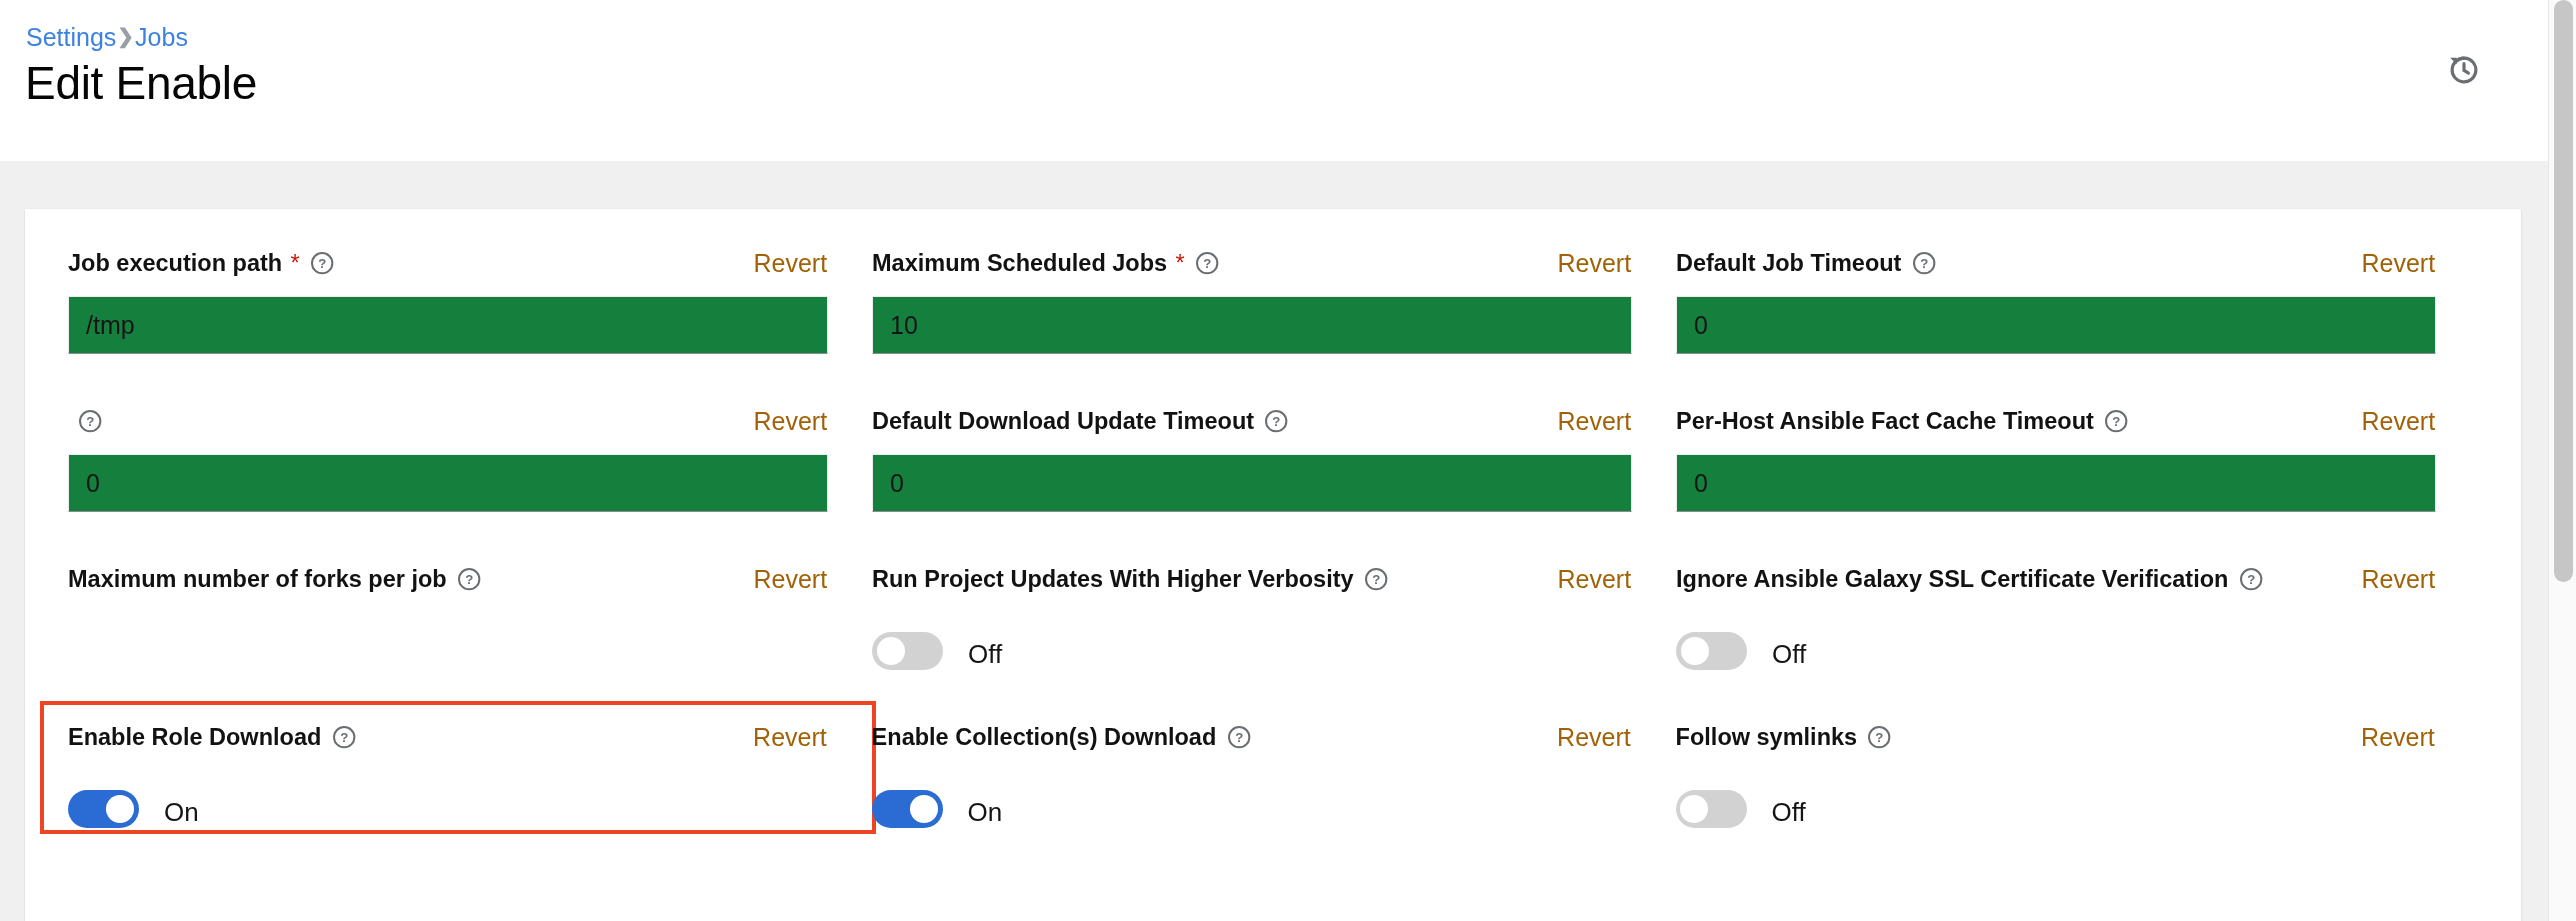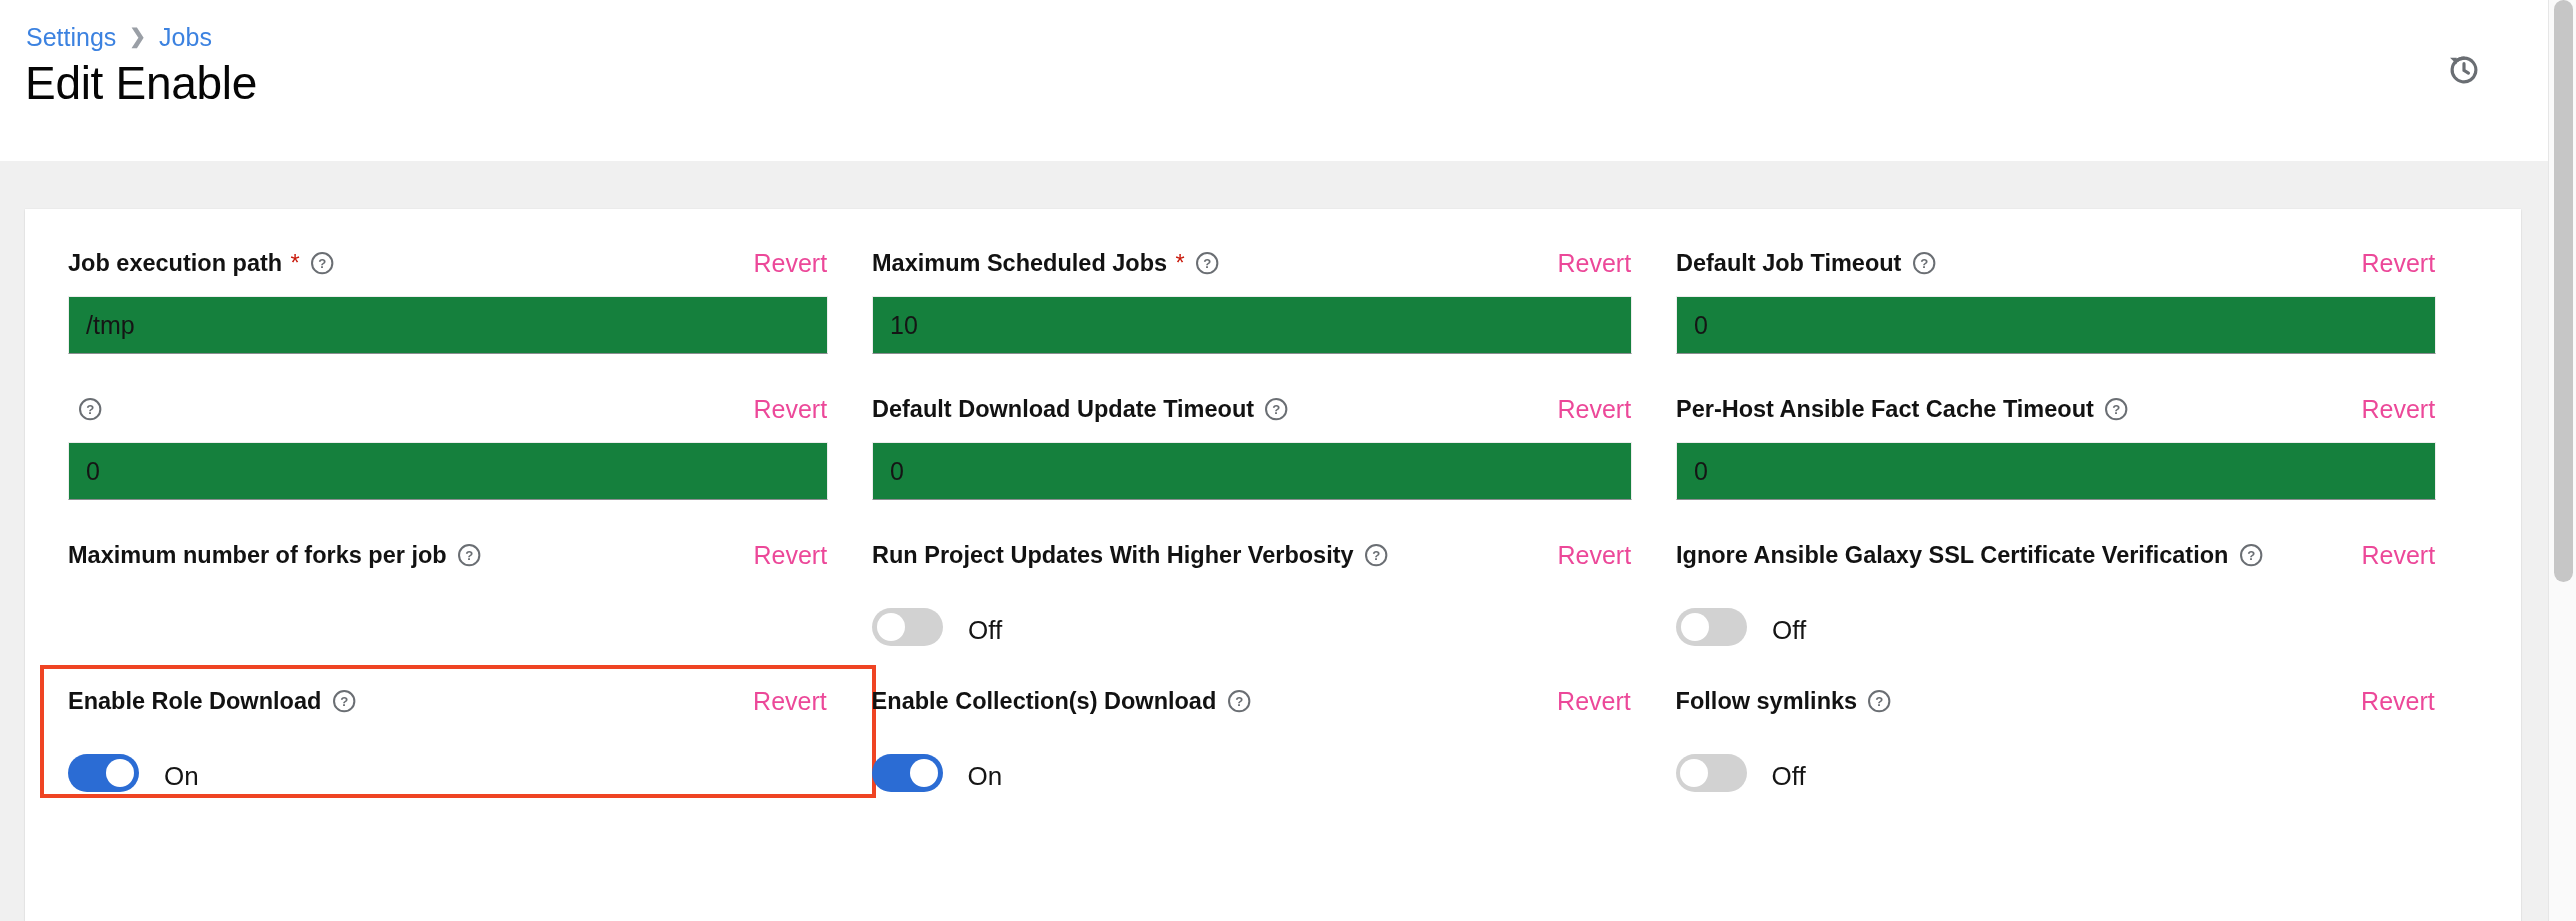--- a/index.html
+++ b/index.html
@@ -23,21 +23,21 @@
     position: absolute;
     left: 0; top: 0;
     width: 2548px;
     height: 161px;
     background: #ffffff;
   }
   .breadcrumb {
     position: absolute;
     left: 26px; top: 20.7px;
     display: flex;
-    gap: 13px;
+    gap: 1px;
     font-size: 25px;
     line-height: 32px;
   }
   .crumb-link {
     color: #3c82e0;
     text-decoration: none;
     white-space: nowrap;
   }
   .crumb-sep {
     color: #9a9fa6;
@@ -80,21 +80,21 @@
   .form-grid {
     position: absolute;
     left: 43px; top: 39px;
     width: 2413px;
     display: flex;
     flex-wrap: wrap;
   }
   .field {
     width: 804px;
     padding-right: 43px;
-    margin-bottom: 40px;
+    margin-bottom: 52px;
     position: relative;
   }
   .field.highlight {
     outline: 4.7px solid #ef4423;
     outline-offset: 0;
     padding: 17px 43px 13px 24.4px;
     margin-left: -24.4px;
     margin-top: -17px;
     margin-bottom: 10.3px;
     width: 828px;
@@ -125,21 +125,21 @@
     align-items: center;
     justify-content: center;
     margin-left: 10.3px;
     cursor: pointer;
   }
   .help-icon svg { display: block; }
   .revert-link {
     margin-left: auto;
     font-size: 25px;
     line-height: 31px;
-    color: #ec4899;
+    color: #a16207;
     cursor: pointer;
     white-space: nowrap;
     padding-right: 1.9px;
   }
 
   .text-input {
     display: block;
     width: 760px;
     height: 58px;
     background: #15803d;

